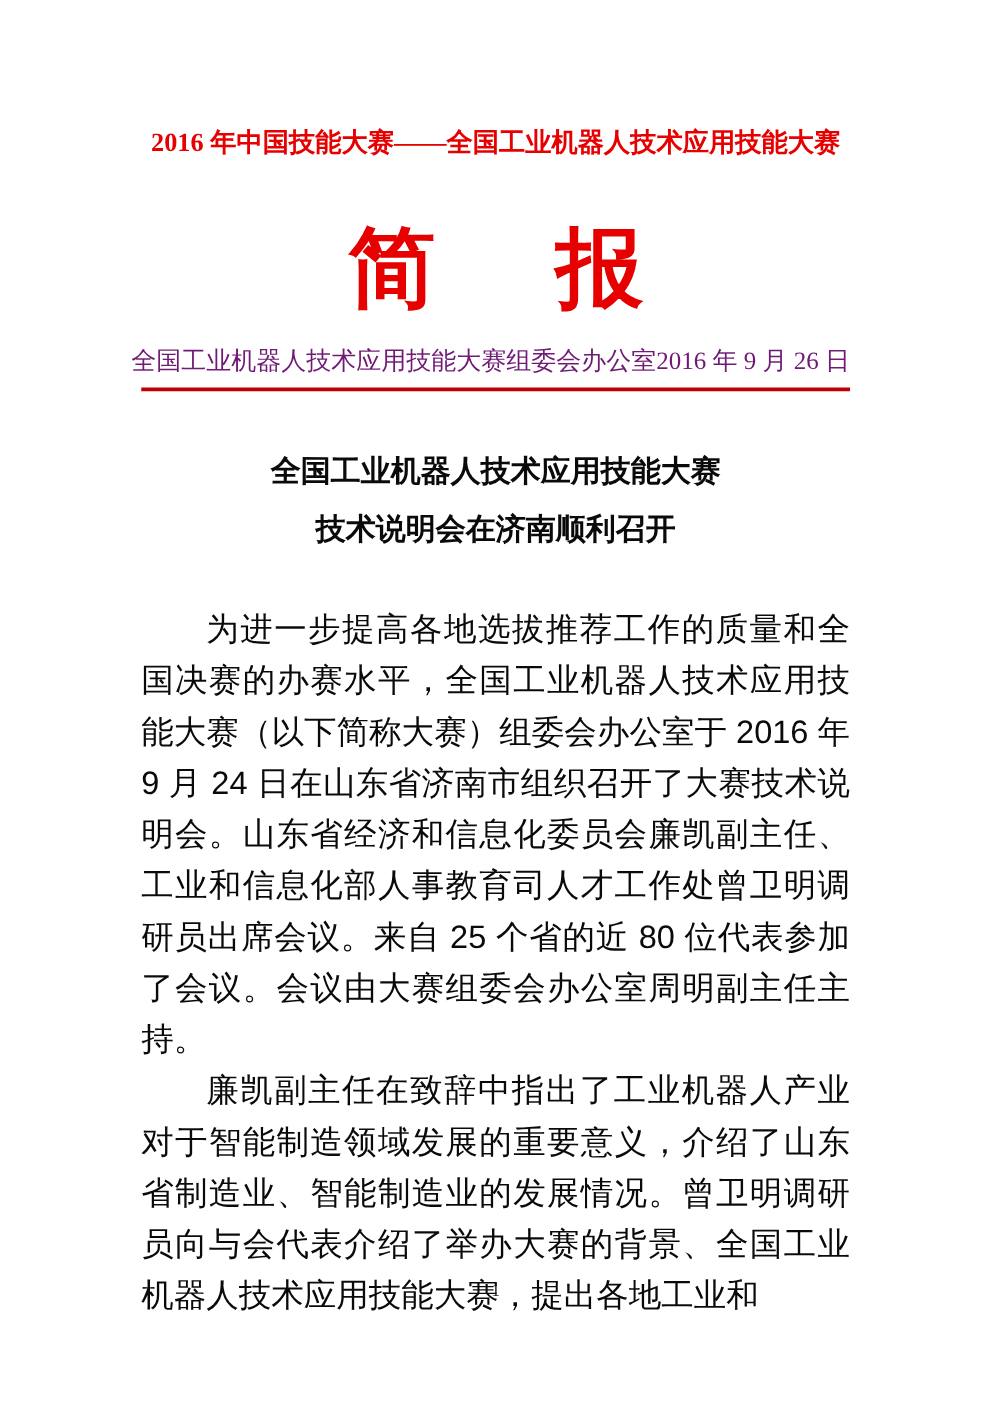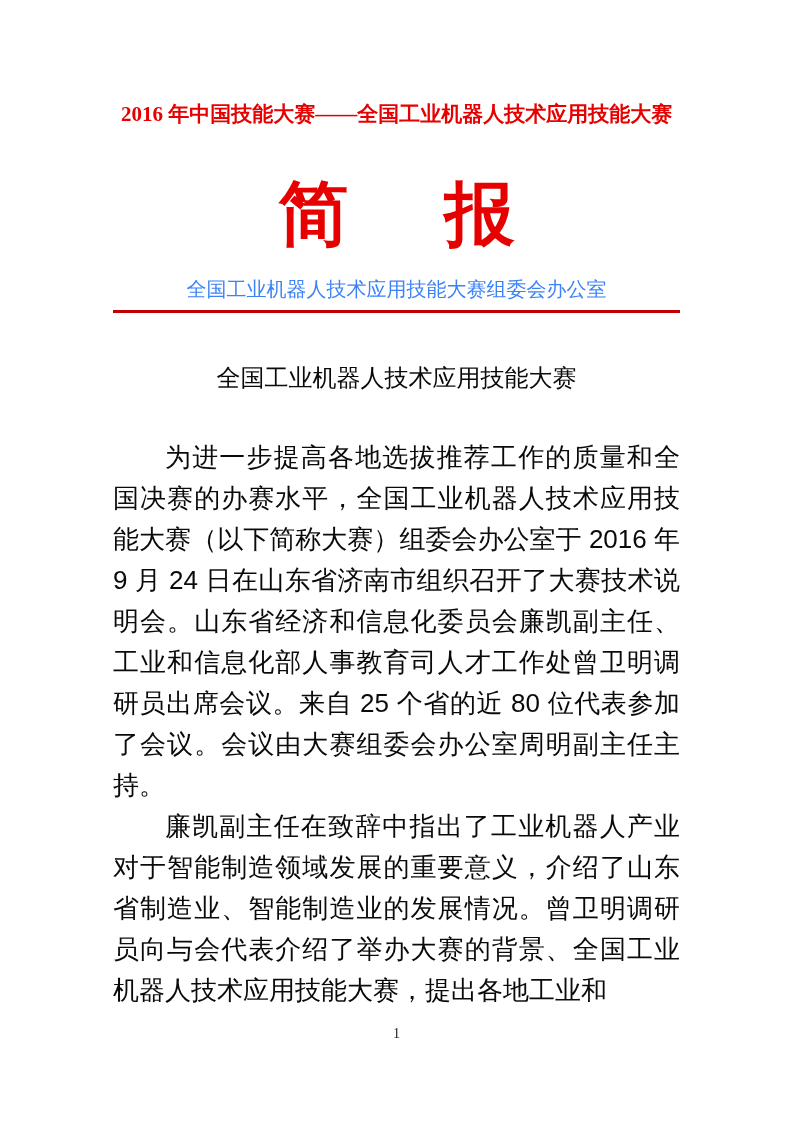--- a/index.html
+++ b/index.html
@@ -50,43 +50,43 @@
     margin-top:22px;
     text-align:center;
     font-family:"Liberation Serif","DejaVu Serif",serif;
     font-size:20px;
     line-height:28px;
     color:#1a1a1a;
   }
   .office-row{
     margin-top:20px;
     display:flex;
-    justify-content:center;
+    justify-content:flex-end;
     align-items:baseline;
     font-size:20px;
     line-height:30px;
-    color:#3b82f6;
+    color:#701a75;
     white-space:nowrap;
   }
   .office-name{
     font-family:"Liberation Sans","DejaVu Sans",sans-serif;
   }
   .office-date{
     font-family:"Liberation Serif","DejaVu Serif",serif;
   }
   .red-rule{
     margin-top:6px;
     border:none;
     border-top:3px solid var(--rule);
     width:100%;
   }
   .article-title{
     margin-top:42px;
     text-align:center;
-    font-weight:normal;
+    font-weight:bold;
     font-size:24px;
     line-height:46px;
     color:#0a0a0a;
   }
   .article-body{
     margin-top:36px;
     font-size:26px;
     line-height:41px;
     text-align:justify;
     color:#0a0a0a;
@@ -114,26 +114,28 @@
   <div class="super-title">2016 年中国技能大赛——全国工业机器人技术应用技能大赛</div>
 
   <div class="brief-title">
     <span>简</span>
     <span>报</span>
   </div>
 
 
   <div class="office-row">
     <span class="office-name">全国工业机器人技术应用技能大赛组委会办公室</span>
+    <span class="office-date">2016 年 9 月 26 日</span>
   </div>
 
   <hr class="red-rule">
 
   <div class="article-title">
     <div>全国工业机器人技术应用技能大赛</div>
+    <div>技术说明会在济南顺利召开</div>
   </div>
 
   <div class="article-body">
     <p>为进一步提高各地选拔推荐工作的质量和全国决赛的办赛水平，全国工业机器人技术应用技能大赛（以下简称大赛）组委会办公室于 2016 年 9 月 24 日在山东省济南市组织召开了大赛技术说明会。山东省经济和信息化委员会廉凯副主任、工业和信息化部人事教育司人才工作处曾卫明调研员出席会议。来自 25 个省的近 80 位代表参加了会议。会议由大赛组委会办公室周明副主任主持。</p>
     <p>廉凯副主任在致辞中指出了工业机器人产业对于智能制造领域发展的重要意义，介绍了山东省制造业、智能制造业的发展情况。曾卫明调研员向与会代表介绍了举办大赛的背景、全国工业机器人技术应用技能大赛，提出各地工业和</p>
   </div>
 
   <div class="page-number">1</div>
 
 </div>

